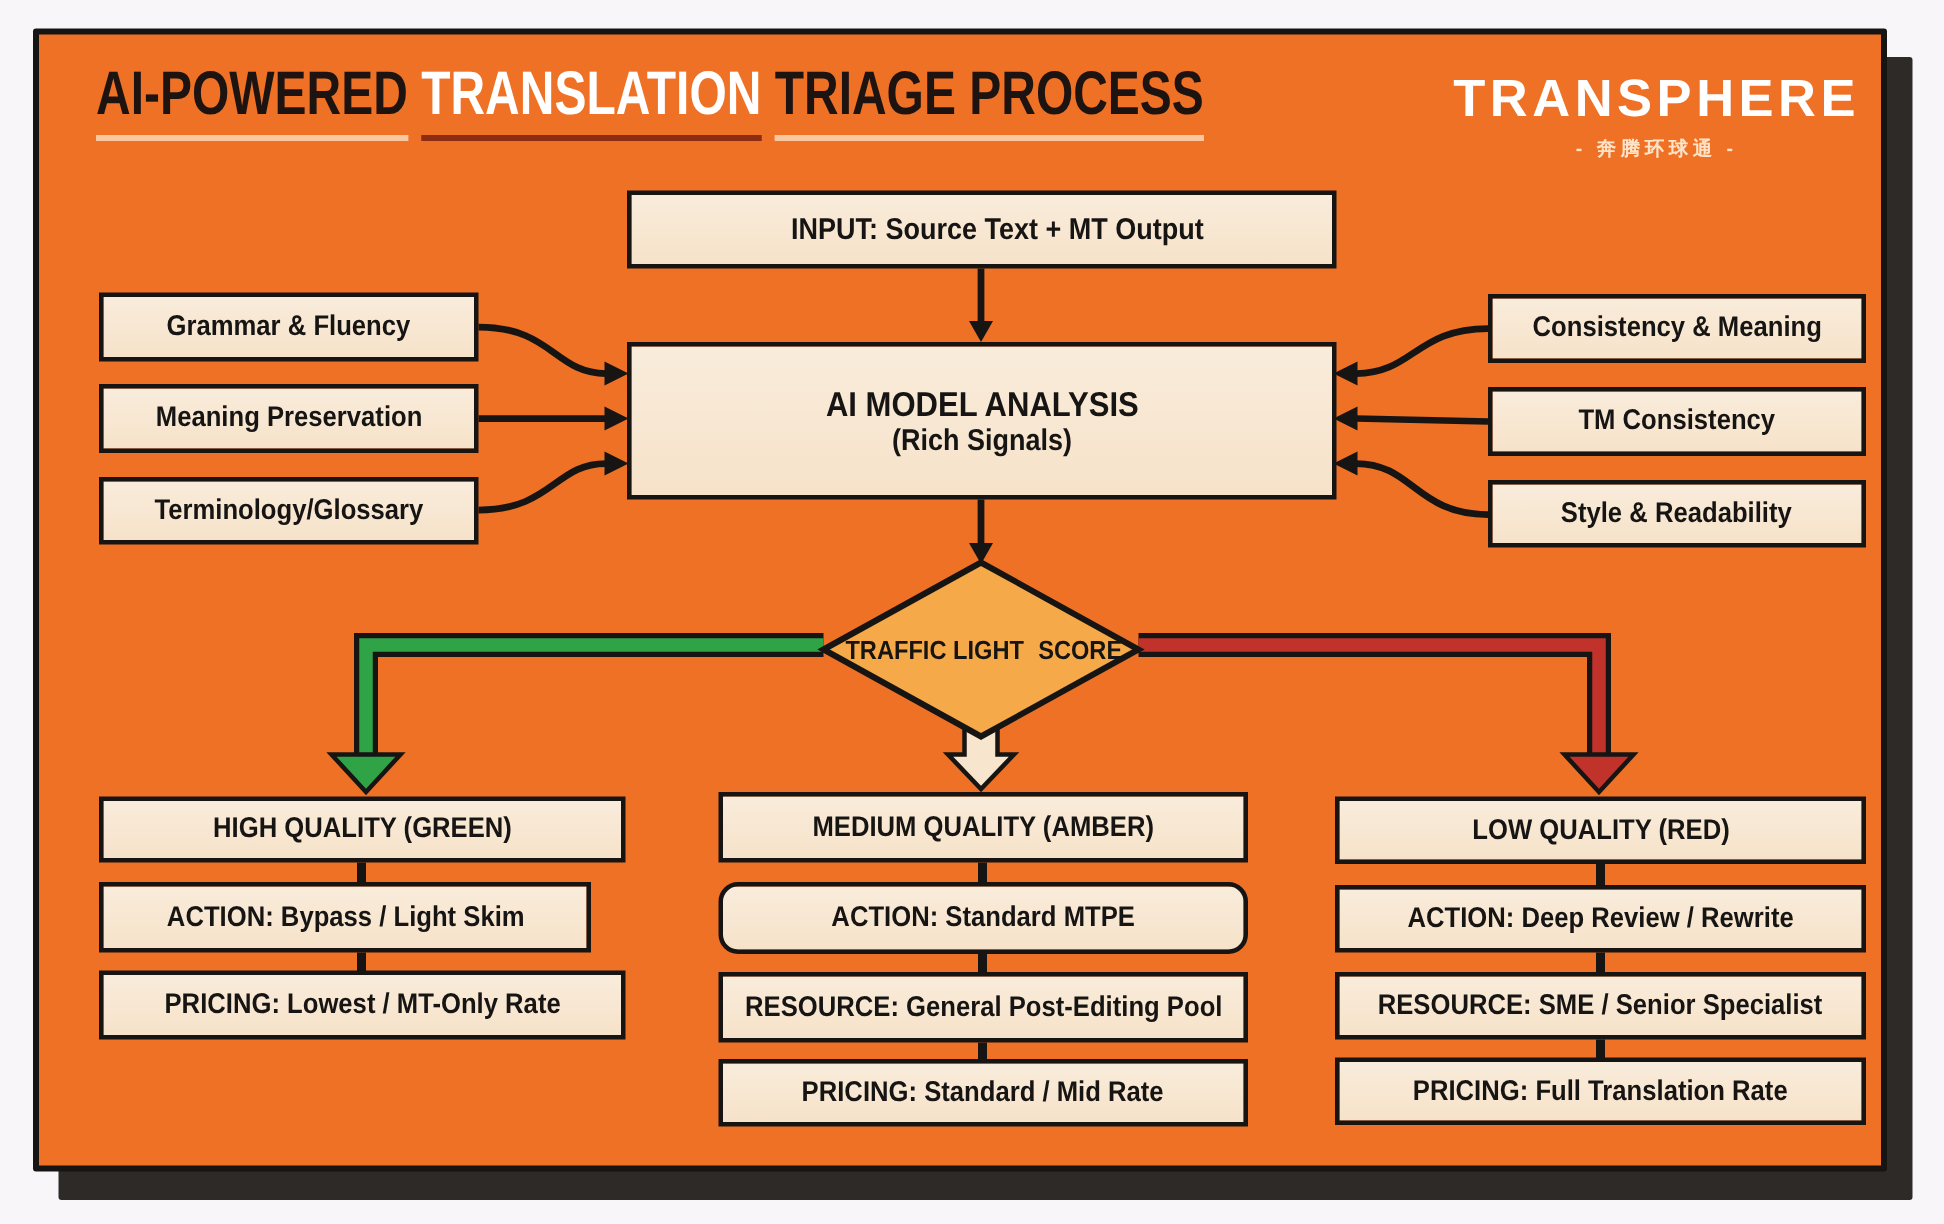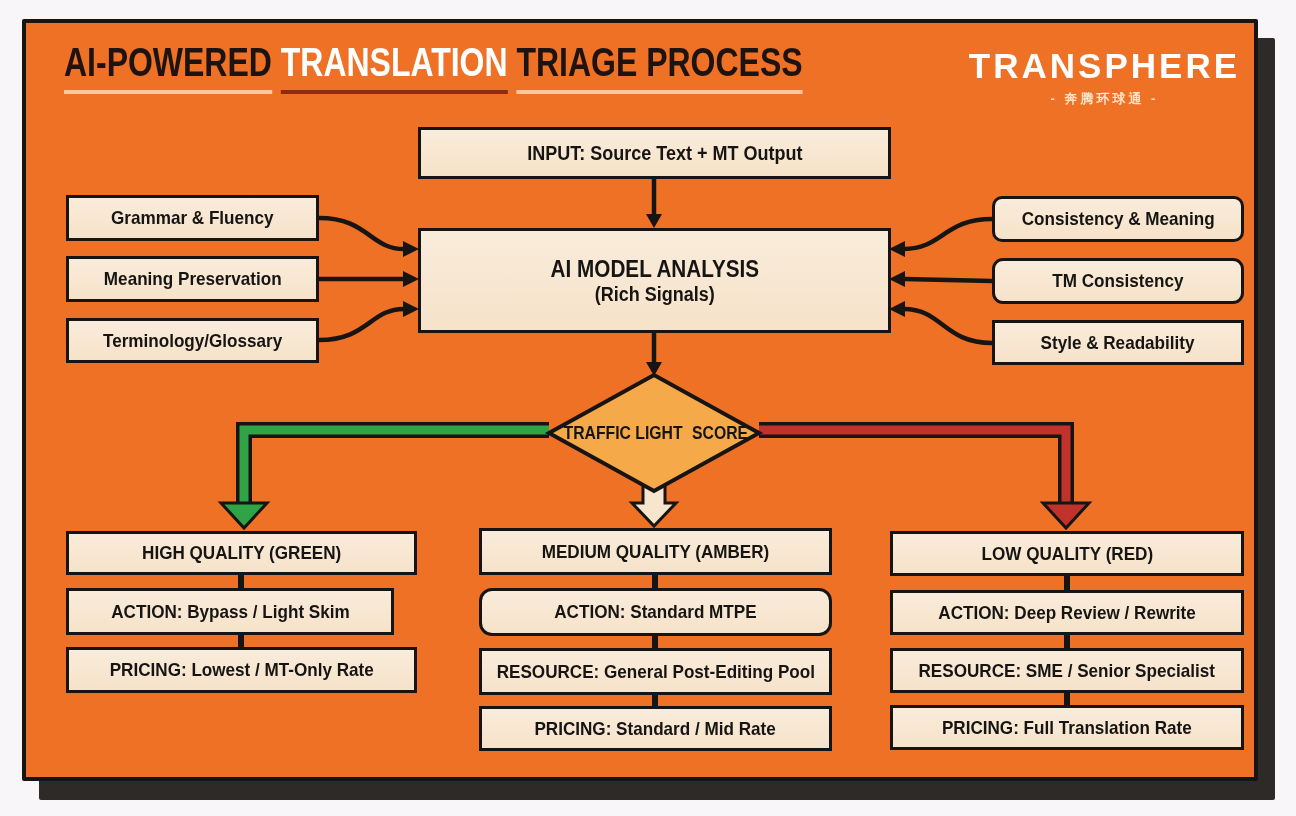--- a/index.html
+++ b/index.html
@@ -112,24 +112,24 @@
       <div class="sbox" style="left:30px;top:172px;width:253px;height:46px;">
         <span class="ctext">Grammar &amp; Fluency</span>
       </div>
       <div class="sbox" style="left:30px;top:233px;width:253px;height:46px;">
         <span class="ctext">Meaning Preservation</span>
       </div>
       <div class="sbox" style="left:30px;top:295px;width:253px;height:45px;">
         <span class="ctext">Terminology/Glossary</span>
       </div>
 
-      <div class="sbox" style="left:956px;top:173px;width:252px;height:46px;border-radius:10px;">
+      <div class="sbox" style="left:956px;top:173px;width:252px;height:46px;">
         <span class="ctext">Consistency &amp; Meaning</span>
       </div>
-      <div class="sbox" style="left:956px;top:235px;width:252px;height:46px;border-radius:11px;">
+      <div class="sbox" style="left:956px;top:235px;width:252px;height:46px;">
         <span class="ctext">TM Consistency</span>
       </div>
       <div class="sbox" style="left:956px;top:297px;width:252px;height:45px;">
         <span class="ctext">Style &amp; Readability</span>
       </div>
 
       <div class="diamond-label">
         <span class="ctext">TRAFFIC LIGHT</span>
         <span class="ctext">SCORE</span>
       </div>

